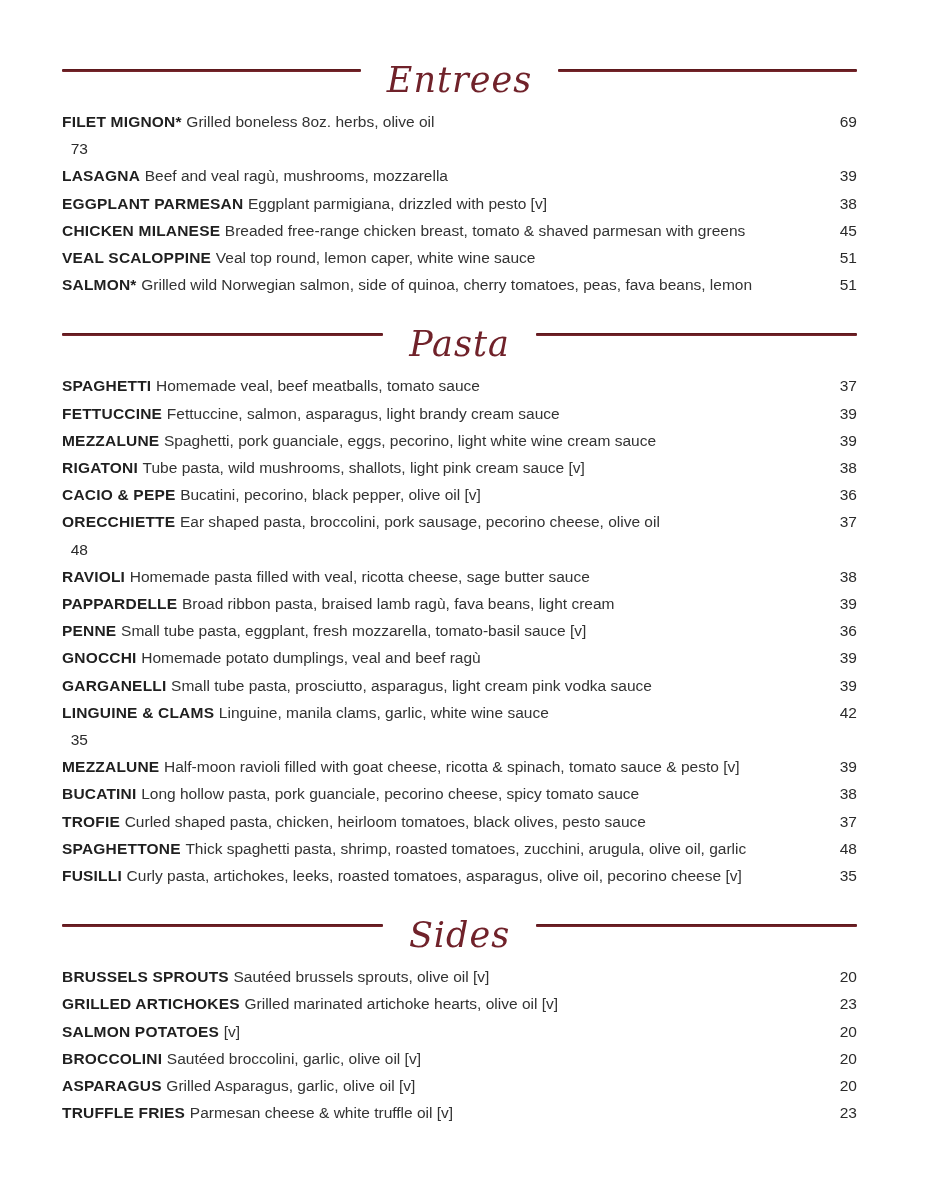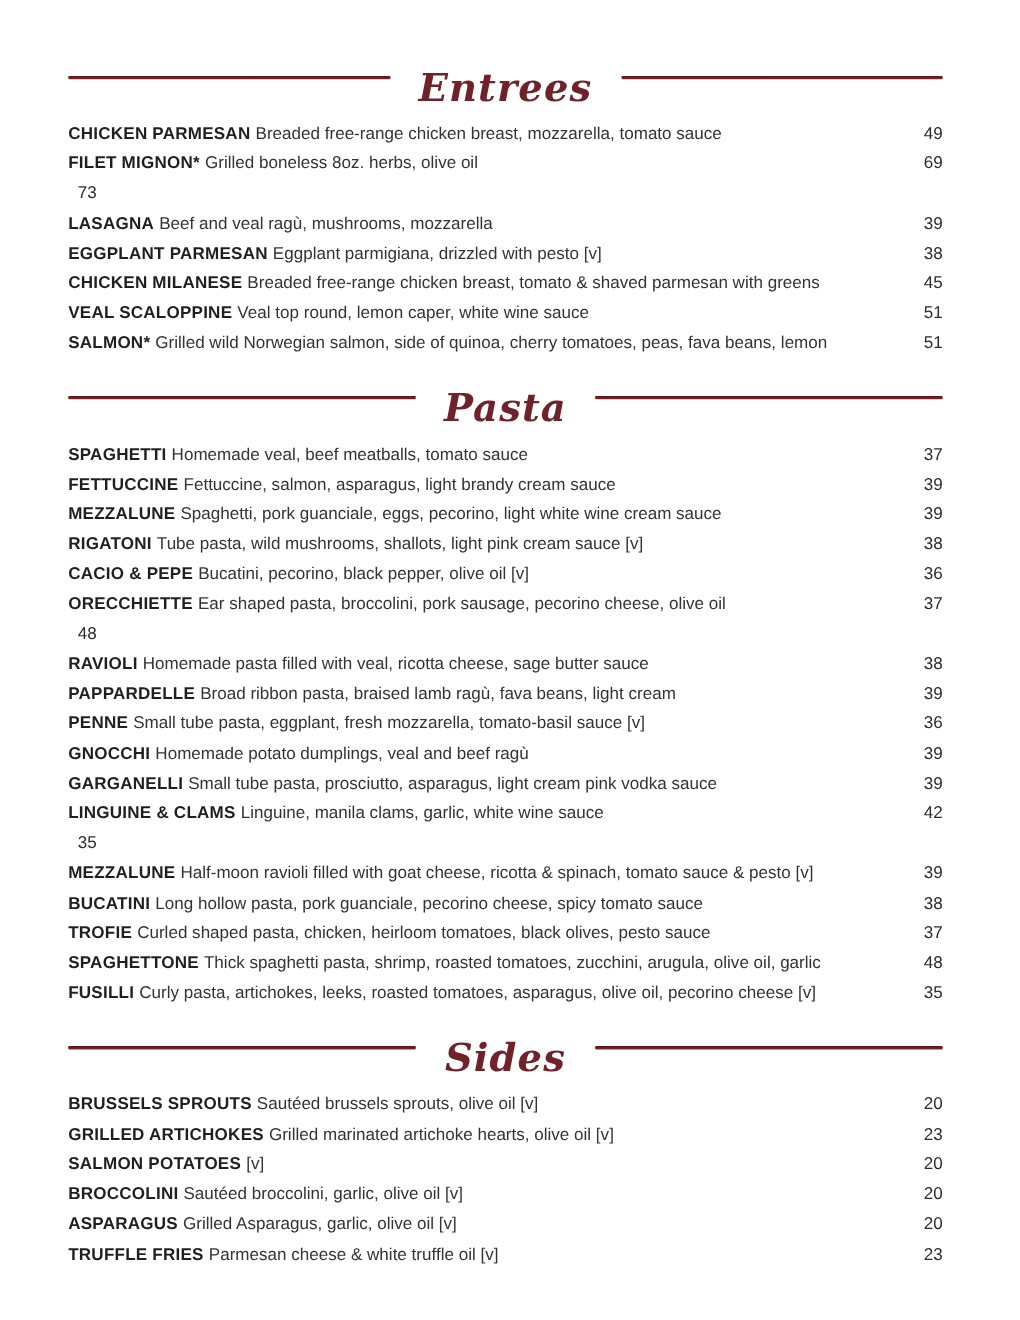--- a/index.html
+++ b/index.html
@@ -18,21 +18,20 @@
     box-sizing: border-box;
     width: 927px;
     padding: 44px 70px 0 62px;
   }
   .section { margin-bottom: 10px; }
   .section-header {
     display: flex;
     align-items: center;
     height: 52px;
     margin-bottom: 12px;
-    font-weight: bold;
   }
   .rule {
     flex: 1 1 auto;
     height: 3px;
     background: linear-gradient(#571519, #7c292f);
     border-radius: 1px;
   }
   .section-title {
     font-family: "DejaVu Serif", serif;
     font-style: italic;
@@ -79,24 +78,20 @@
 <body>
 
 <div class="menu">
   <div class="section">
     <div class="section-header">
       <div class="rule"></div>
       <div class="section-title">Entrees</div>
       <div class="rule"></div>
     </div>
     <div class="items">
-  <div class="item-row">
-    <div class="item-text"><span class="item-name">CHICKEN PARMESAN</span><span class="item-desc">Breaded free-range chicken breast, mozzarella, tomato sauce</span></div>
-    <div class="item-price">49</div>
-  </div>
 
   <div class="item-row">
     <div class="item-text"><span class="item-name">FILET MIGNON*</span><span class="item-desc">Grilled boneless 8oz. herbs, olive oil</span></div>
     <div class="item-price">69</div>
   </div>
 
   <div class="item-row">
     <div class="item-price">73</div>
   </div>
 

